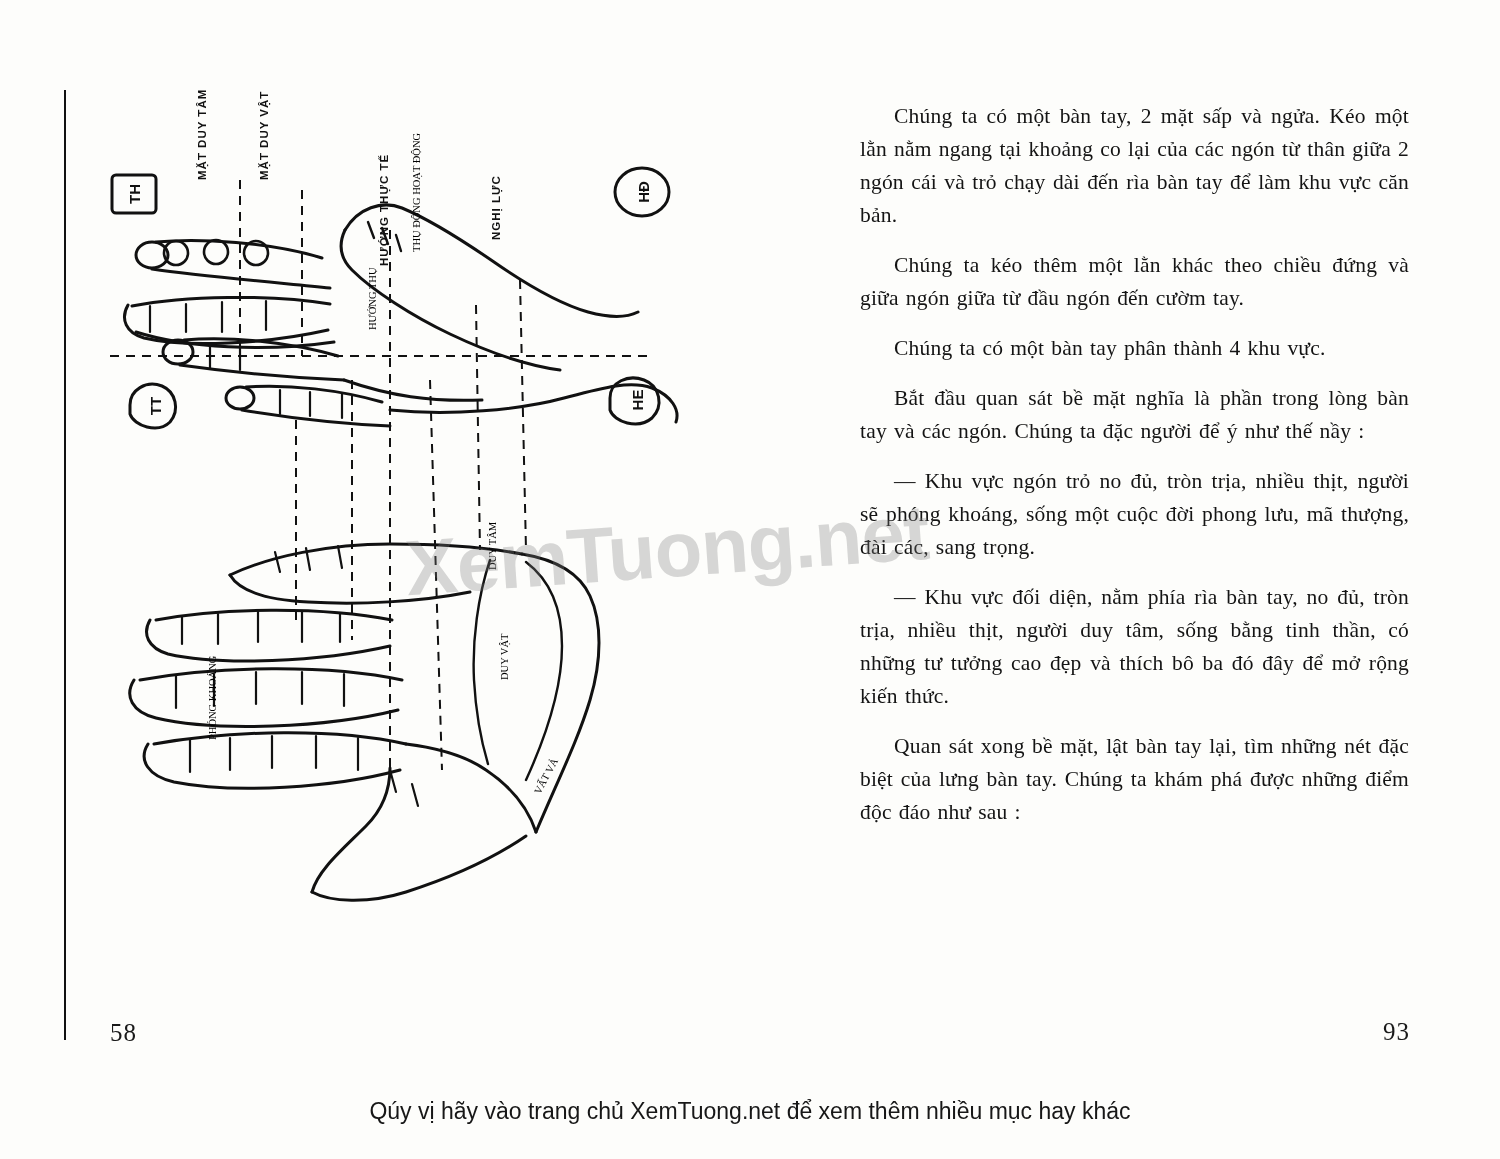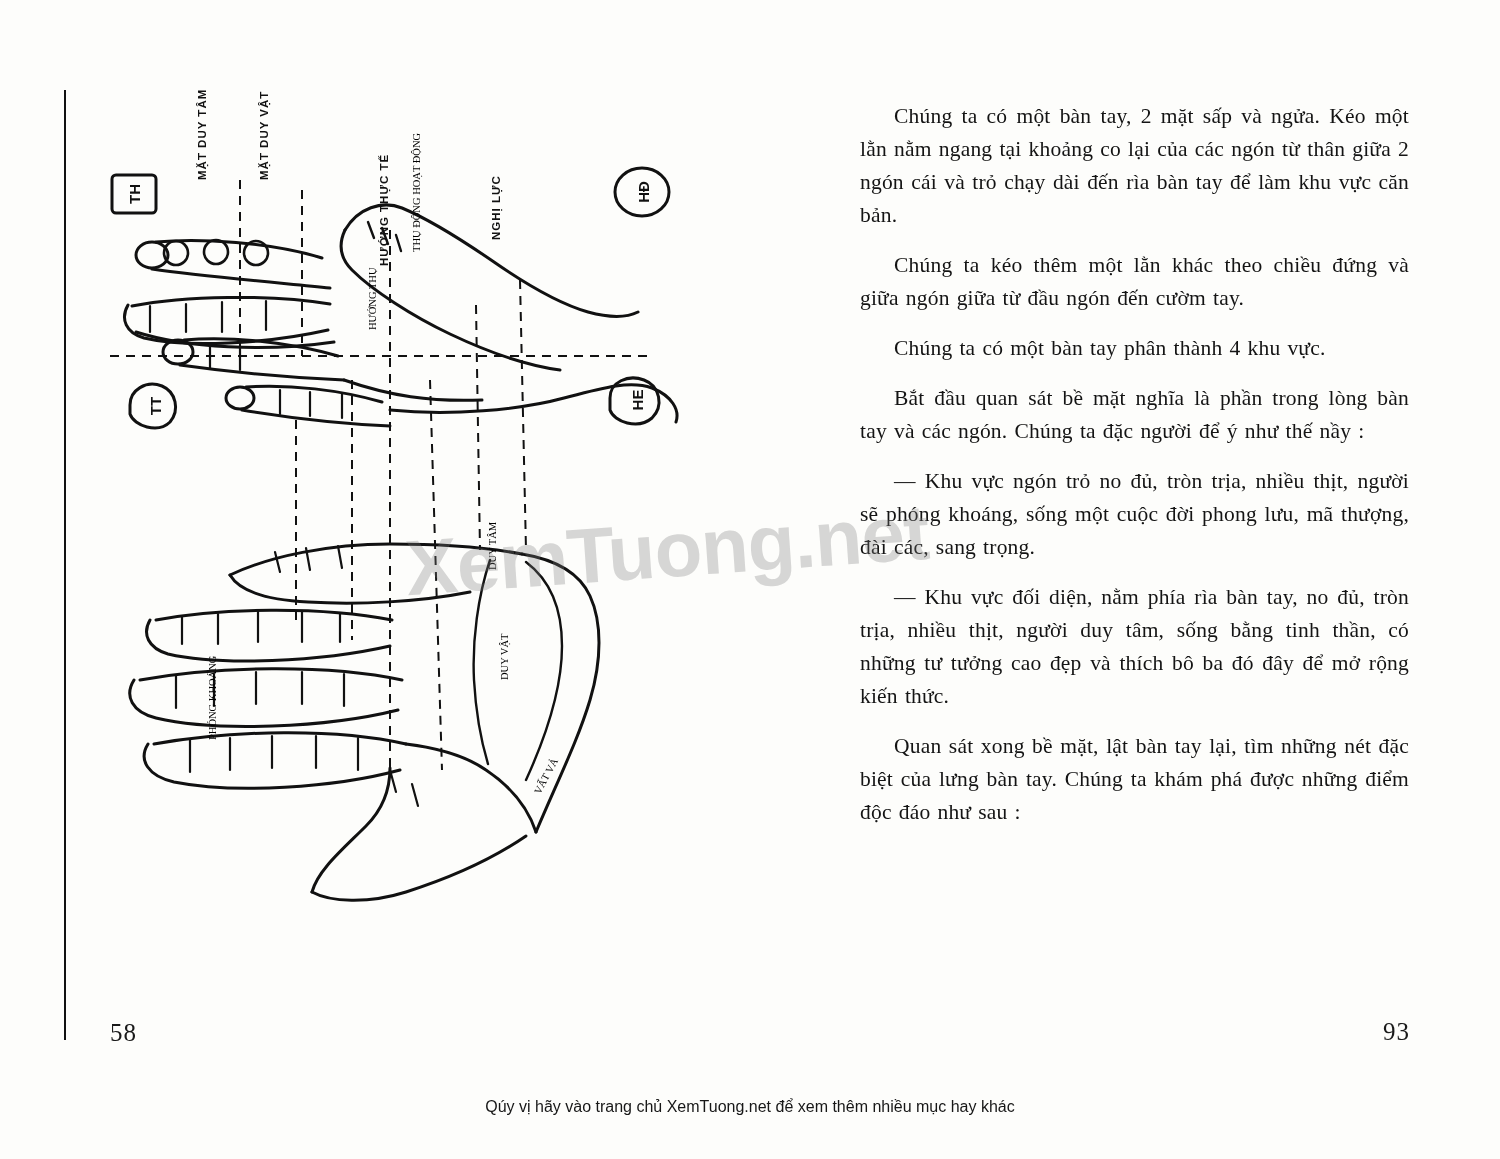--- a/index.html
+++ b/index.html
@@ -90,21 +90,21 @@
   }
 
   
   .footer {
     position: absolute;
     left: 0;
     right: 0;
     top: 1098px;
     text-align: center;
     font-family: "Liberation Sans", sans-serif;
-    font-size: 16px;
+    font-size: 23px;
     color: #171717;
   }
 
   
   .lbl {
     font-family: "Liberation Sans", sans-serif;
     font-weight: 700;
     fill: #111;
     font-size: 11.5px;
     letter-spacing: 1px;

